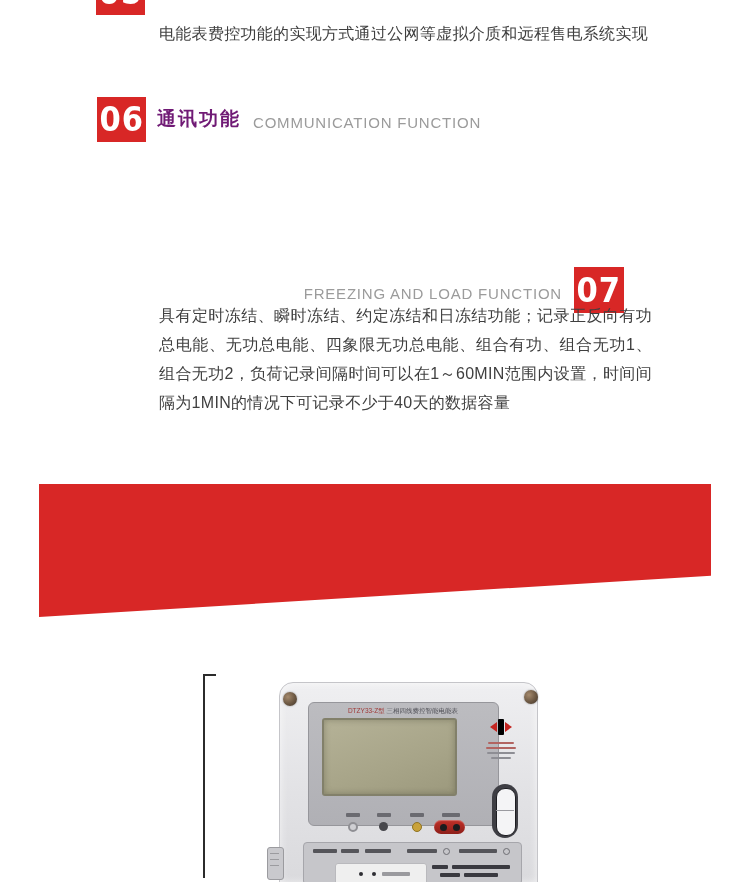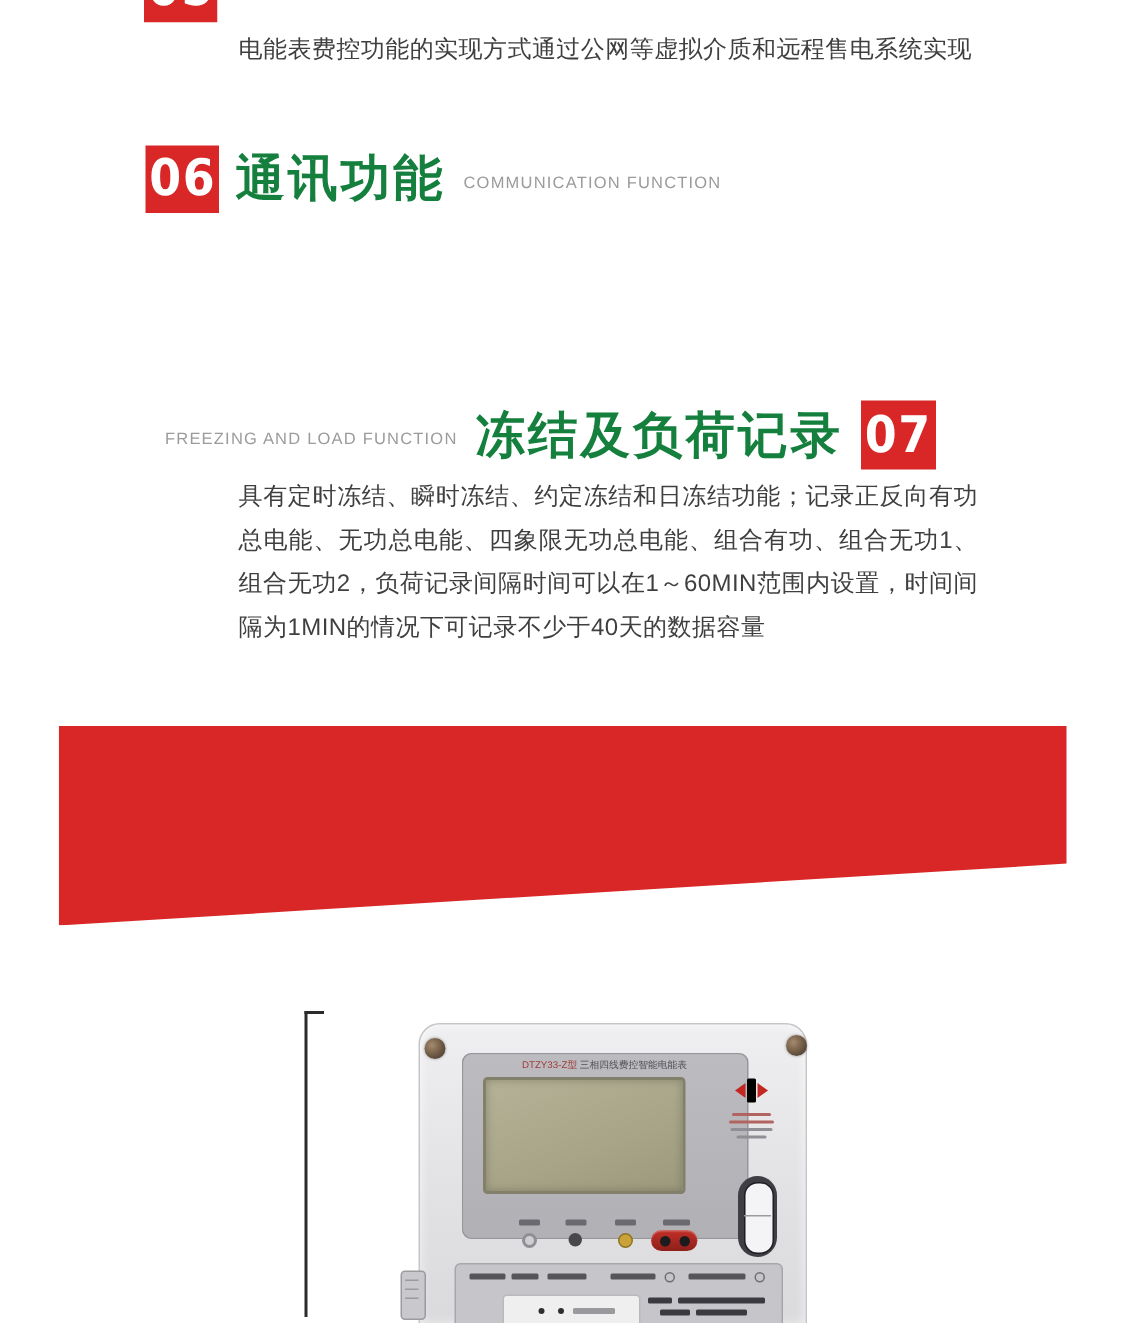--- a/index.html
+++ b/index.html
@@ -36,35 +36,35 @@
   .badge-06{left:58px;top:97px;}
   .badge-07{position:static;width:50px;height:46px;}
   
   .para{
     position:absolute;left:120px;width:493px;
     font-size:16px;line-height:28px;color:#3f3f3f;
     text-align:justify;letter-spacing:0.3px;
   }
   .para-05{top:21px;line-height:26px;}
   .para-06{top:143px;}
-  .para-07{top:301px;line-height:29px;margin-top:16px;}
+  .para-07{top:301px;line-height:29px;}
   .header-06{
     position:absolute;left:118px;top:96px;height:46px;
     display:flex;align-items:center;gap:12px;
   }
   .header-07{
     position:absolute;right:87px;top:267px;height:46px;
     display:flex;align-items:center;gap:12px;
   }
   .sec-title{
-    font-size:33px;font-weight:700;color:#15803d;letter-spacing:2px;
+    font-size:19px;font-weight:700;color:#701a75;letter-spacing:2px;
     white-space:nowrap;
   }
   .sec-sub{
-    font-size:11px;color:#9b9b9b;letter-spacing:0.8px;
+    font-size:15px;color:#9b9b9b;letter-spacing:0.8px;
     white-space:nowrap;padding-top:6px;
   }
   
   .red-band{
     position:absolute;left:0;top:484px;width:750px;height:133px;
     background:#d82726;
     clip-path:polygon(0 0,100% 0,100% 65.4%,0 100%);
   }
   
   .vline{position:absolute;left:164px;top:674px;width:2px;height:204px;background:#2b2b2b;}
@@ -185,21 +185,20 @@
   <div class="badge badge-06">
     <span>06</span>
   </div>
   <div class="header-06">
     <div class="sec-title">通讯功能</div>
     <div class="sec-sub">COMMUNICATION FUNCTION</div>
   </div>
 
   <div class="header-07">
     <div class="sec-sub">FREEZING AND LOAD FUNCTION</div>
-    <div class="sec-title">冻结及负荷记录</div>
     <div class="badge badge-07">
       <span>07</span>
     </div>
   </div>
   <div class="para para-07">具有定时冻结、瞬时冻结、约定冻结和日冻结功能；记录正反向有功总电能、无功总电能、四象限无功总电能、组合有功、组合无功1、组合无功2，负荷记录间隔时间可以在1～60MIN范围内设置，时间间隔为1MIN的情况下可记录不少于40天的数据容量</div>
 
   <div class="red-band"></div>
 
   <div class="vline"></div>
   <div class="vline-tick"></div>

